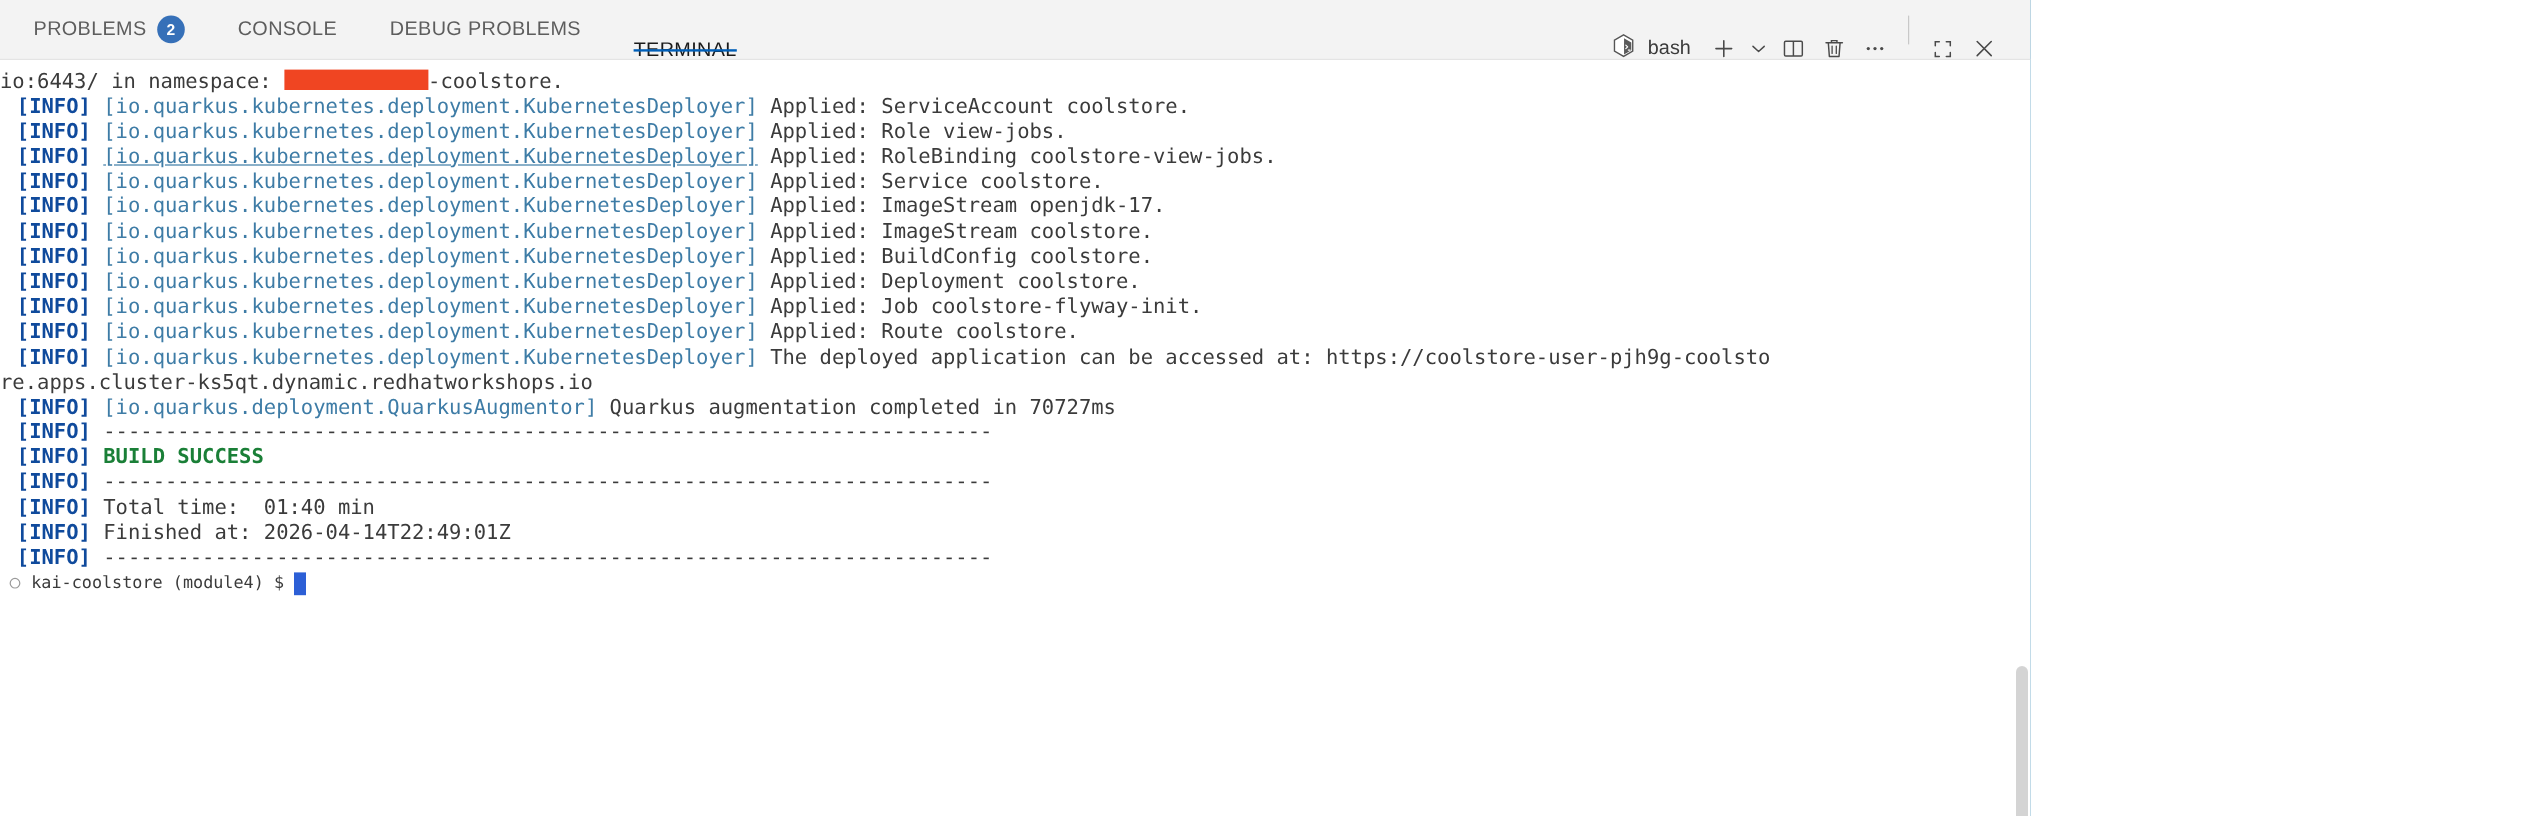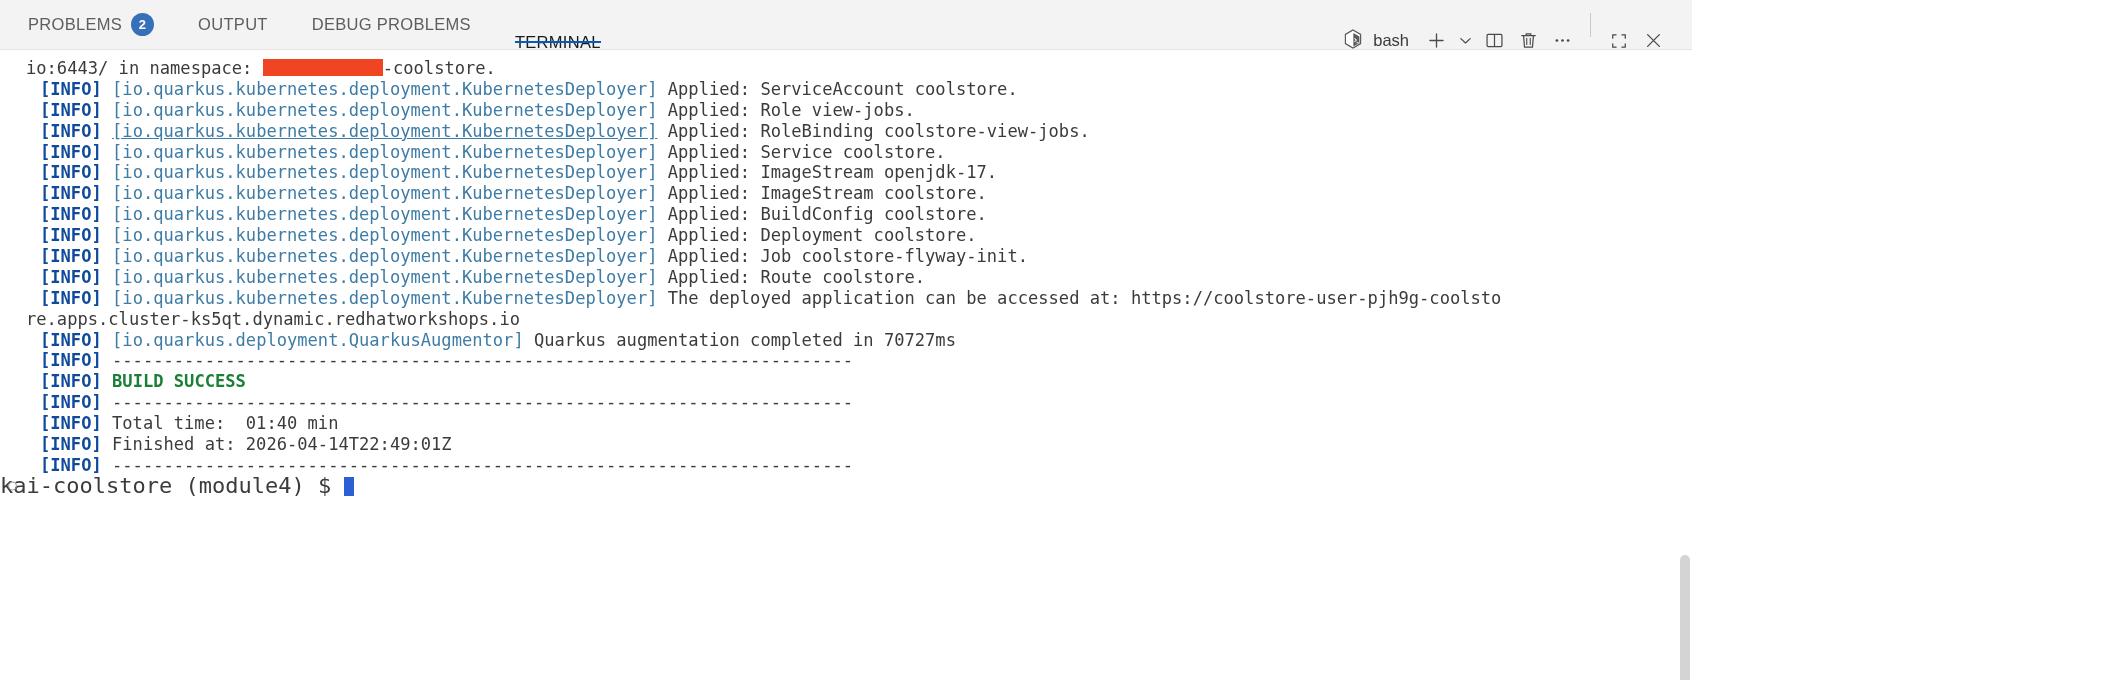--- a/index.html
+++ b/index.html
@@ -130,21 +130,20 @@
     overflow: hidden;
     padding: 8px 0 0 0;
   }
 
   .term-lines {
     font-family: "DejaVu Sans Mono", "Liberation Mono", monospace;
     font-size: 17.1px;
     line-height: 20.9px;
     color: #3b3b3b;
     white-space: pre;
-    padding-left: 26px;
     letter-spacing: 0px;
   }
 
   .ln { height: 20.9px; white-space: pre; }
 
   .c-info     { color: #0f4a9c; font-weight: 700; margin-left: 14px; }
   .c-class    { color: #3e7ca6; margin-top: 36px; }
   .c-class.u  { text-decoration: underline; text-decoration-color: #3e7ca6; }
   .c-plain    { color: #3b3b3b; }
   .c-success  { color: #1a7f37; font-weight: 700; }
@@ -156,25 +155,26 @@
     width: 120px;
     height: 17px;
     vertical-align: -2px;
   }
 
   
   .prompt-row {
     display: flex;
     align-items: center;
     font-family: "DejaVu Sans Mono", "Liberation Mono", monospace;
-    font-size: 22px;
+    font-size: 14px;
     line-height: 20.9px;
     color: #3b3b3b;
     white-space: pre;
     position: relative;
+    padding-left: 26px;
   }
 
   .prompt-marker {
     position: absolute;
     left: 8px;
     top: 50%;
     transform: translateY(-50%);
     width: 9px;
     height: 9px;
     border: 1.4px solid #9a9a9a;
@@ -212,21 +212,21 @@
 <div class="panel">
 
   <div class="panel-header">
 
     <div class="tabs">
       <div class="tab">
         <span>PROBLEMS</span>
         <span class="tab-badge">2</span>
       </div>
       <div class="tab">
-        <span>OUTPUT</span>
+        <span>CONSOLE</span>
       </div>
       <div class="tab">
         <span>DEBUG PROBLEMS</span>
       </div>
       <div class="tab active">
         <span>TERMINAL</span>
       </div>
     </div>
 
     <div class="toolbar">

